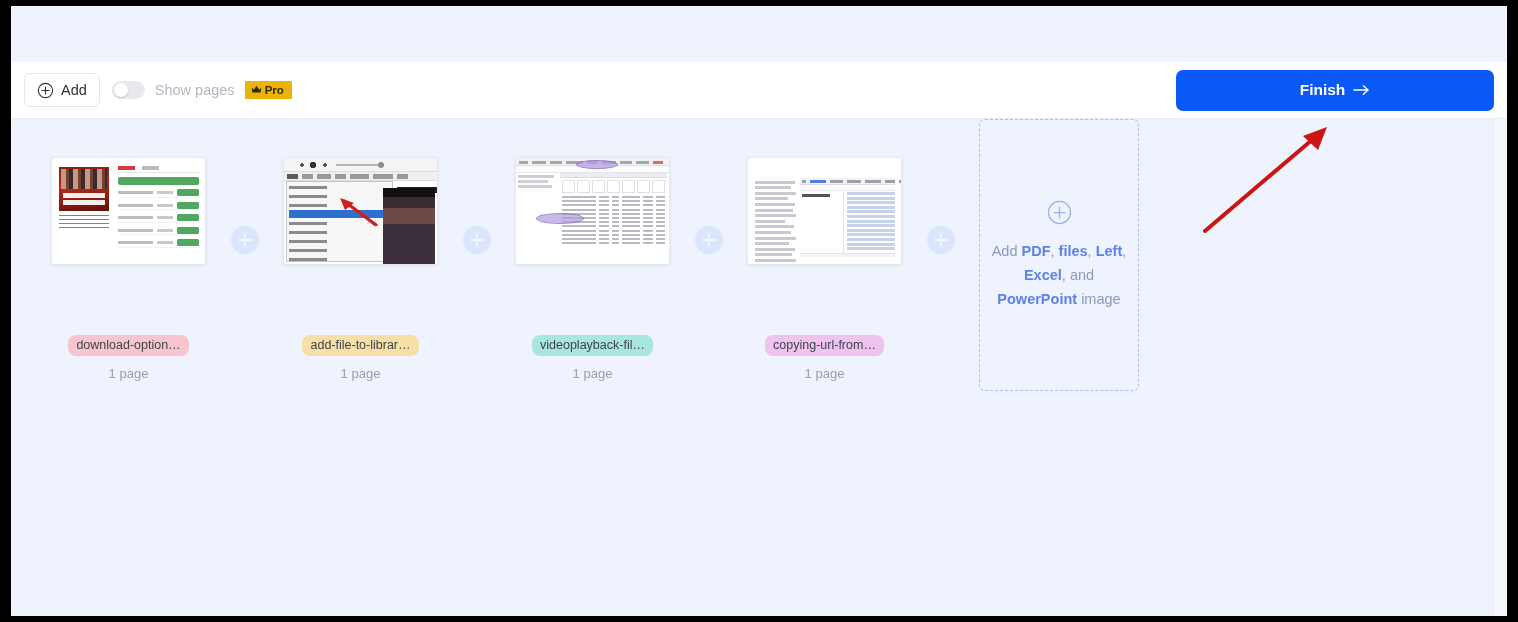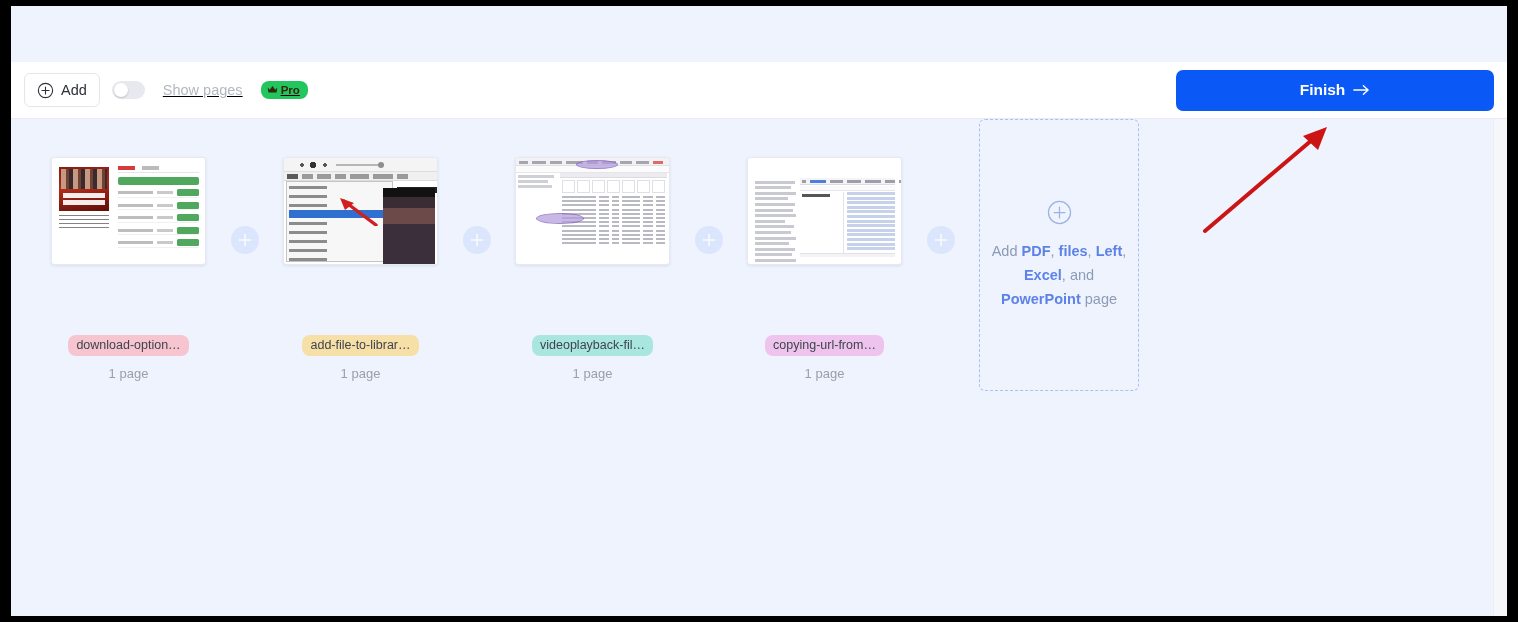--- a/index.html
+++ b/index.html
@@ -77,38 +77,38 @@
   }
   #add-btn { margin-left: 13px; }
   #rotate-group {
     margin-left: 12px;
     display: flex;
   }
   #rotate-left-btn { border-radius: 6px 0 0 6px; border-right: none; }
   #rotate-right-btn { border-radius: 0 6px 6px 0; }
   #showpages-wrap {
     margin-left: 12px;
-    display: flex; align-items: center; gap: 18px; text-decoration: underline;
+    display: flex; align-items: center; gap: 10px;
   }
   #showpages-toggle {
     width: 33px; height: 18px; border-radius: 10px;
     background: #e7e9ee; position: relative; cursor: pointer;
     flex: none;
   }
   #showpages-toggle::after {
     content: ""; position: absolute;
     left: 2px; top: 2px; width: 14px; height: 14px;
     border-radius: 50%; background: #ffffff;
     box-shadow: 0 1px 2px rgba(0,0,0,.18);
   }
   #showpages-label { font-size: 14.5px; color: #b2b7c0; }
   #pro-badge {
-    background: #22c55e; color: #33280a;
+    background: #eab308; color: #33280a;
     font-size: 11.5px; font-weight: bold;
-    border-radius: 8px; padding: 2.5px 8px 3px 6px;
+    border-radius: 0; padding: 2.5px 8px 3px 6px;
     display: flex; align-items: center; gap: 3px;
   }
   #finish-btn {
     margin-left: auto; margin-right: 13px;
     width: 318px; height: 41px;
     border: none; border-radius: 7px;
     background: #0a58f5; cursor: pointer;
     color: #fff; font-size: 15.5px; font-weight: bold;
     display: flex; align-items: center; justify-content: center; gap: 8px;
   }
@@ -625,21 +625,21 @@
             <path d="M7 1.5 V12.5 M1.5 7 H12.5" stroke="#f2f6ff" stroke-width="2" stroke-linecap="round"></path>
           </svg>
         </div>
       </div>
 
       <div id="dropzone">
         <svg id="dropzone-plus" width="25" height="25" viewBox="0 0 24 24" fill="none">
           <circle cx="12" cy="12" r="10.6" stroke="#9db2e6" stroke-width="1.2"></circle>
           <path d="M12 6.8 V17.2 M6.8 12 H17.2" stroke="#9db2e6" stroke-width="1.2" stroke-linecap="round"></path>
         </svg>
-        <div id="dropzone-text"><span>Add </span><b>PDF</b><span>, </span><b>files</b><span>, </span><b>Left</b><span>, </span><b>Excel</b><span>, and </span><b>PowerPoint</b> <span>page</span></div>
+        <div id="dropzone-text"><span>Add </span><b>PDF</b><span>, </span><b>files</b><span>, </span><b>Left</b><span>, </span><b>Excel</b><span>, and </span><b>PowerPoint</b> <span>image</span></div>
       </div>
 
     </div>
 
     <svg id="arrow-anno" viewBox="0 0 160 130">
       <path d="M14 112 L128 15" stroke="#cc1414" stroke-width="4" stroke-linecap="round"></path>
       <path d="M136 8 L112 17 L127 31 Z" fill="#cc1414"></path>
     </svg>
 
   </div>

